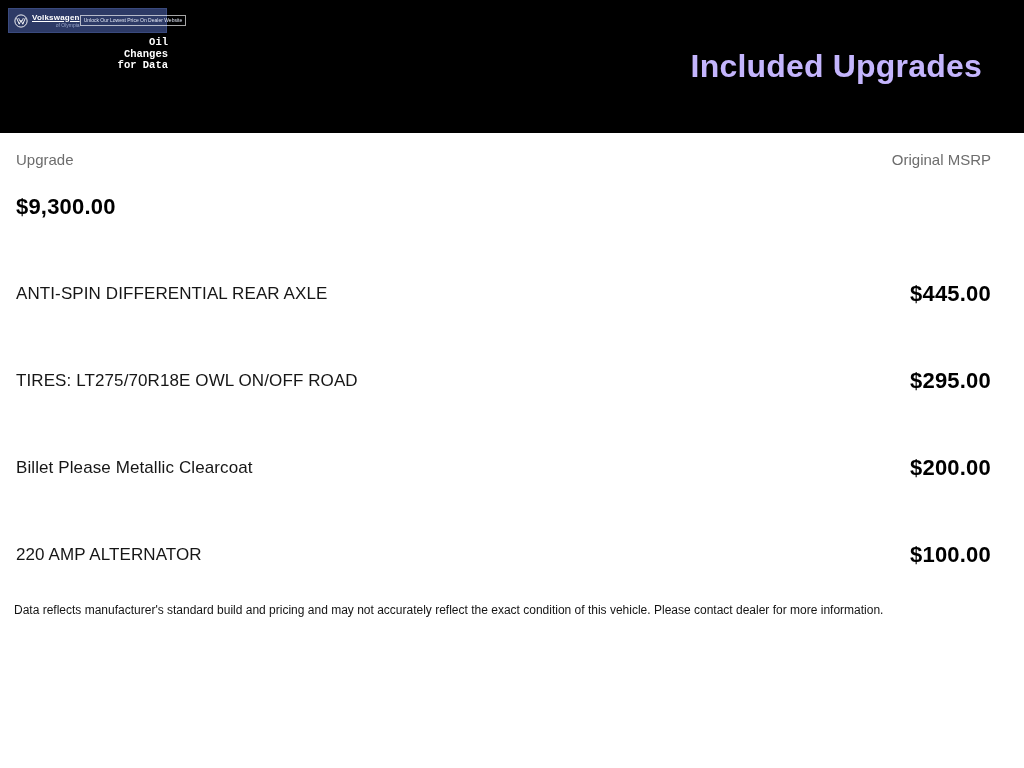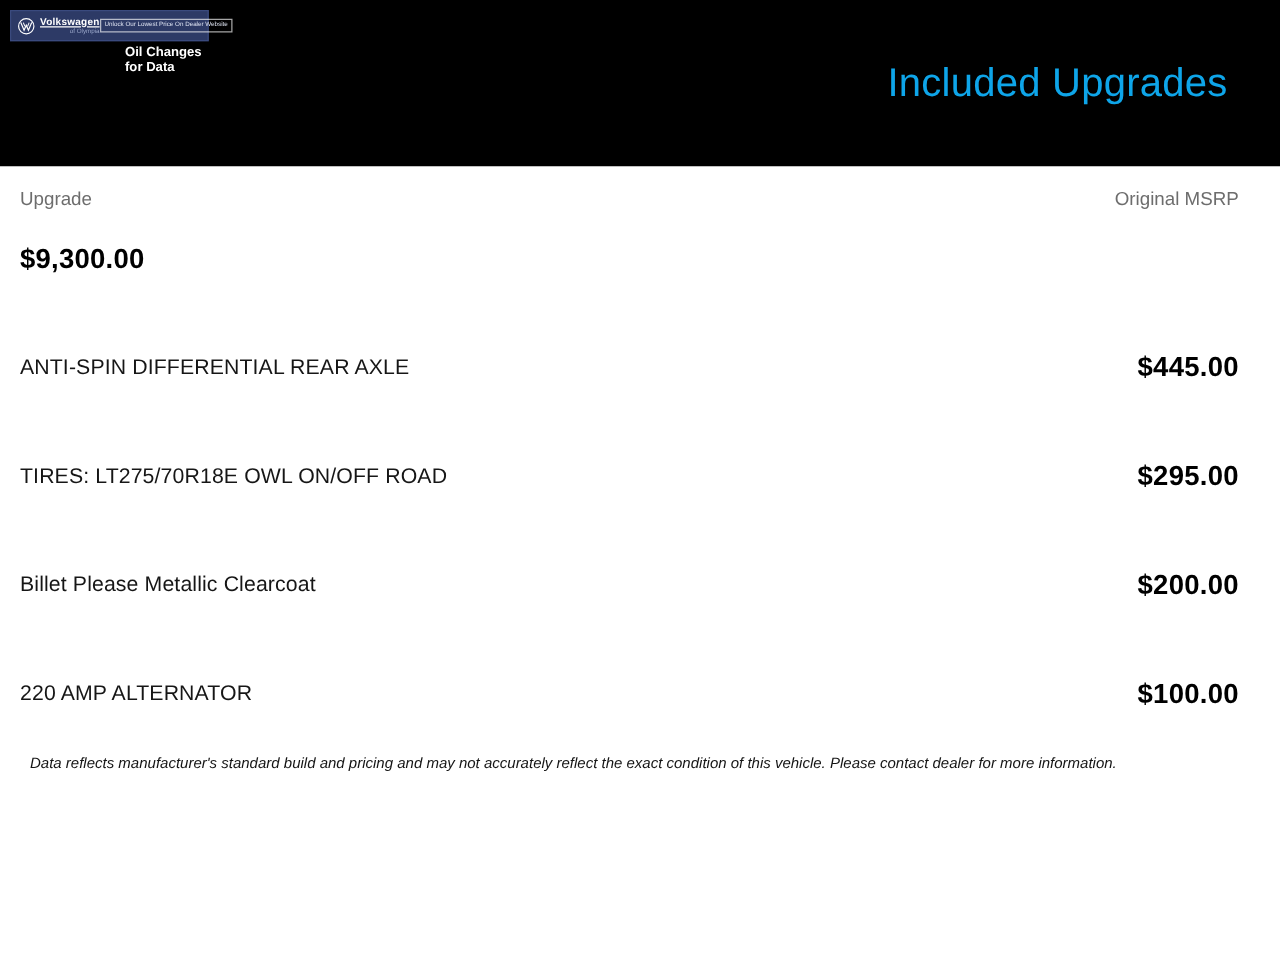--- a/index.html
+++ b/index.html
@@ -63,35 +63,36 @@
     padding: 2px 3px;
     white-space: nowrap;
     cursor: pointer;
   }
 
   
   .tagline {
     position: absolute;
     left: 100px; top: 37px;
     width: 68px;
-    text-align: left;
+    text-align: right;
     color: #ffffff;
     font-weight: bold;
     font-size: 10.5px;
     line-height: 1.1;
+    font-family: Liberation Mono, monospace;
   }
 
   
   .page-title {
     position: absolute;
     top: 48px;
     right: 42px;
-    color: #0ea5e9;
+    color: #c4b5fd;
     font-size: 32px;
-    font-weight: 400;
+    font-weight: 700;
     letter-spacing: 0.2px;
   }
 
   
   .table {
     padding: 0 33px 0 16px;
     text-align: right;
   }
   .table-head {
     padding-top: 22px;
@@ -115,23 +116,22 @@
   }
   .row-price {
     font-size: 22px;
     font-weight: bold;
     color: #000000;
     letter-spacing: 0.2px;
   }
 
   
   .disclaimer {
-    padding: 5px 33px 0 24px;
+    padding: 5px 33px 0 14px;
     font-size: 12px;
-    font-style: italic;
     color: #141414;
     white-space: nowrap;
   }
 </style>
 </head>
 <body>
 
 <div class="hero">
 
   <div class="dealer-banner">

